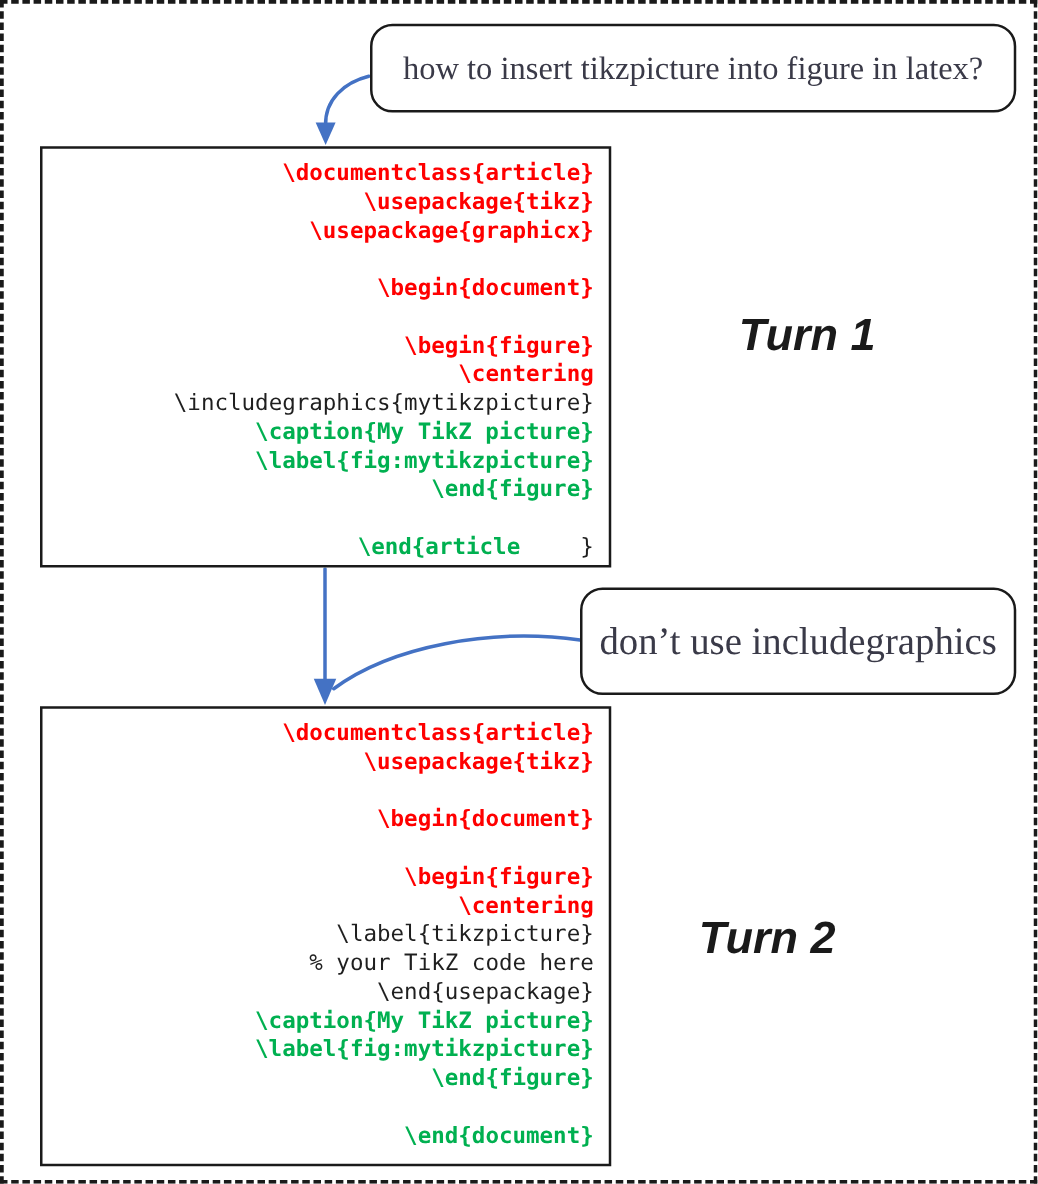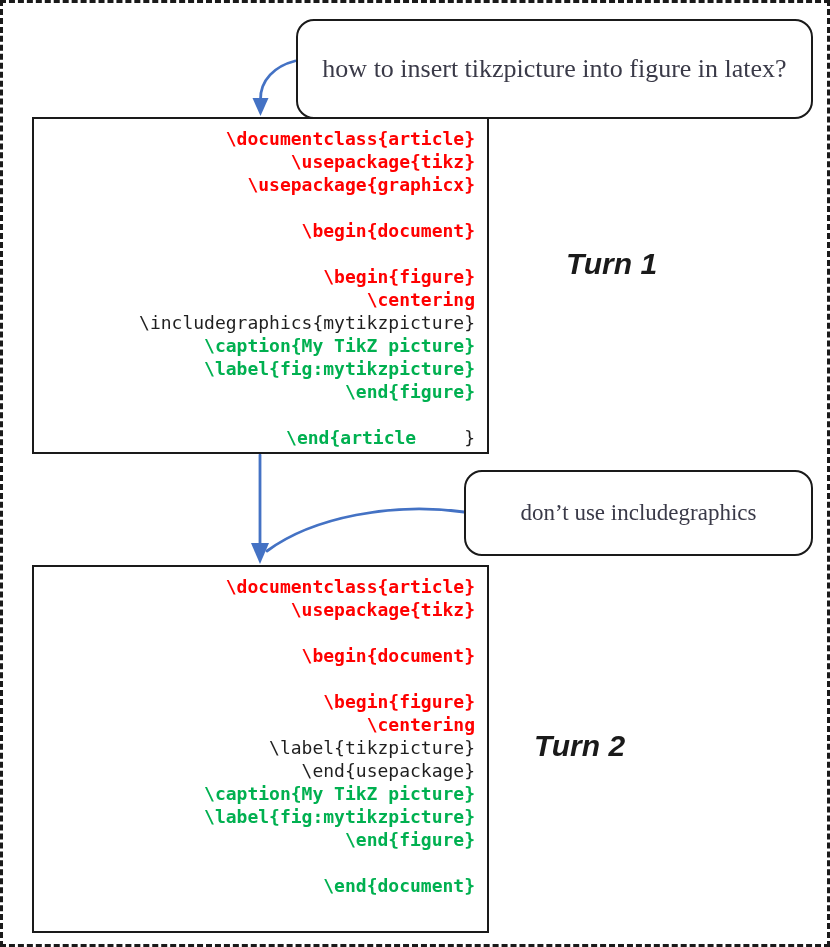--- a/index.html
+++ b/index.html
@@ -41,27 +41,27 @@
     background: #ffffff;
     display: flex;
     align-items: center;
     justify-content: center;
     font-family: "Liberation Serif", serif;
     color: var(--bubble-text, #3a3a48);
     text-align: center;
   }
   .bubble-1 {
     left: 293px; top: 16px;
-    width: 517px; height: 100px;
+    width: 517px; height: 71px;
     font-size: 26px;
   }
   .bubble-2 {
     left: 461px; top: 467px;
     width: 349px; height: 86px;
-    font-size: 23px;
+    font-size: 31px;
   }
   .code-block {
     position: absolute;
     box-sizing: border-box;
     border: 2.5px solid var(--border, #1a1a1a);
     background: #ffffff;
     padding: 8px 12px;
     font-family: "DejaVu Sans Mono", monospace;
     font-size: 18px;
     line-height: 23px;
@@ -80,22 +80,23 @@
     white-space: pre;
   }
   .c-red   { color: var(--red, #ff0000);   font-weight: bold; }
   .c-green { color: var(--green, #00b050); font-weight: bold; }
   .c-black { color: var(--code-black, #1f1f1f); font-weight: normal; margin-left: 48px; }
   .turn-label {
     position: absolute;
     font-family: "Liberation Sans", sans-serif;
     font-style: italic;
     font-weight: 600;
-    font-size: 30px;
+    font-size: 36px;
     color: #1a1a1a;
+    margin-left: 25px;
   }
   .turn-1 { left: 563px; top: 244px; }
   .turn-2 { left: 531px; top: 726px; }
 </style>
 </head>
 <body>
 
 <div class="canvas">
 
   <svg class="arrows-overlay" viewBox="0 0 830 947" xmlns="http://www.w3.org/2000/svg">
@@ -144,20 +145,21 @@
 
   <div class="code-block code-block-2">
       <div class="code-line"><span class="c-red">\documentclass{article}</span></div>
       <div class="code-line"><span class="c-red">\usepackage{tikz}</span></div>
       <div class="code-line">&nbsp;</div>
       <div class="code-line"><span class="c-red">\begin{document}</span></div>
       <div class="code-line">&nbsp;</div>
       <div class="code-line"><span class="c-red">\begin{figure}</span></div>
       <div class="code-line"><span class="c-red">\centering</span></div>
       <div class="code-line"><span class="c-black">\label{tikzpicture}</span></div>
+      <div class="code-line"><span class="c-black">% your TikZ code here</span></div>
       <div class="code-line"><span class="c-black">\end{usepackage}</span></div>
       <div class="code-line"><span class="c-green">\caption{My TikZ picture}</span></div>
       <div class="code-line"><span class="c-green">\label{fig:mytikzpicture}</span></div>
       <div class="code-line"><span class="c-green">\end{figure}</span></div>
       <div class="code-line">&nbsp;</div>
       <div class="code-line"><span class="c-green">\end{document}</span></div>
     </div>
 
   <div class="turn-label turn-2">Turn 2</div>
 

